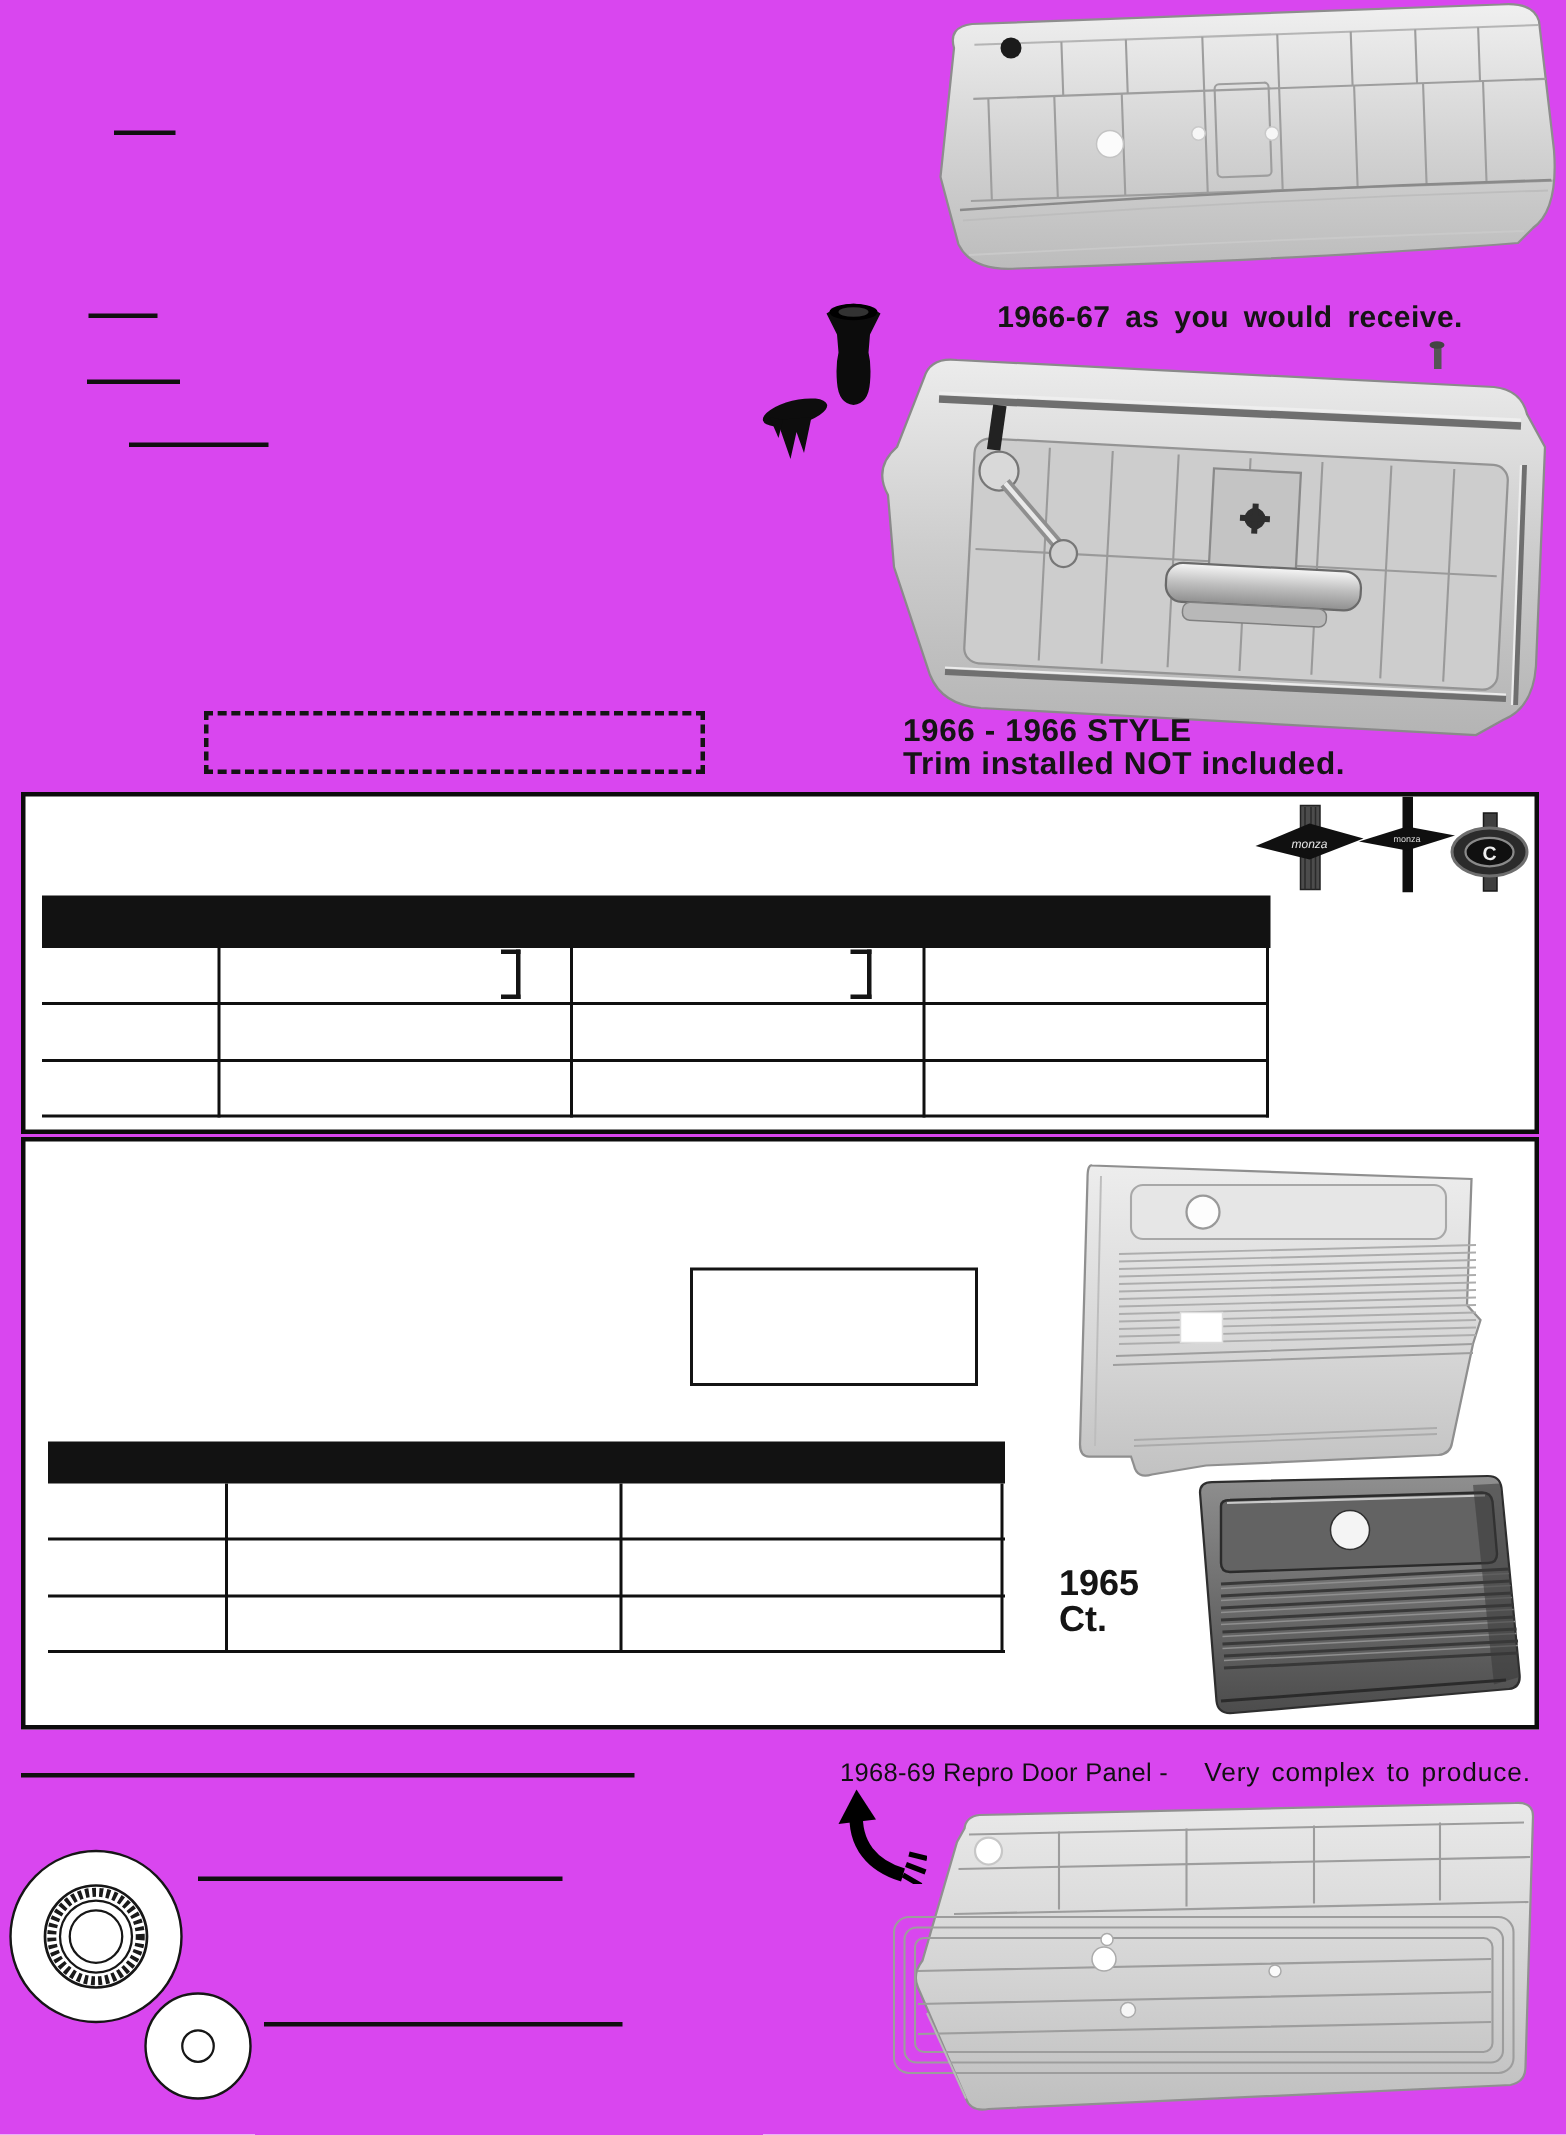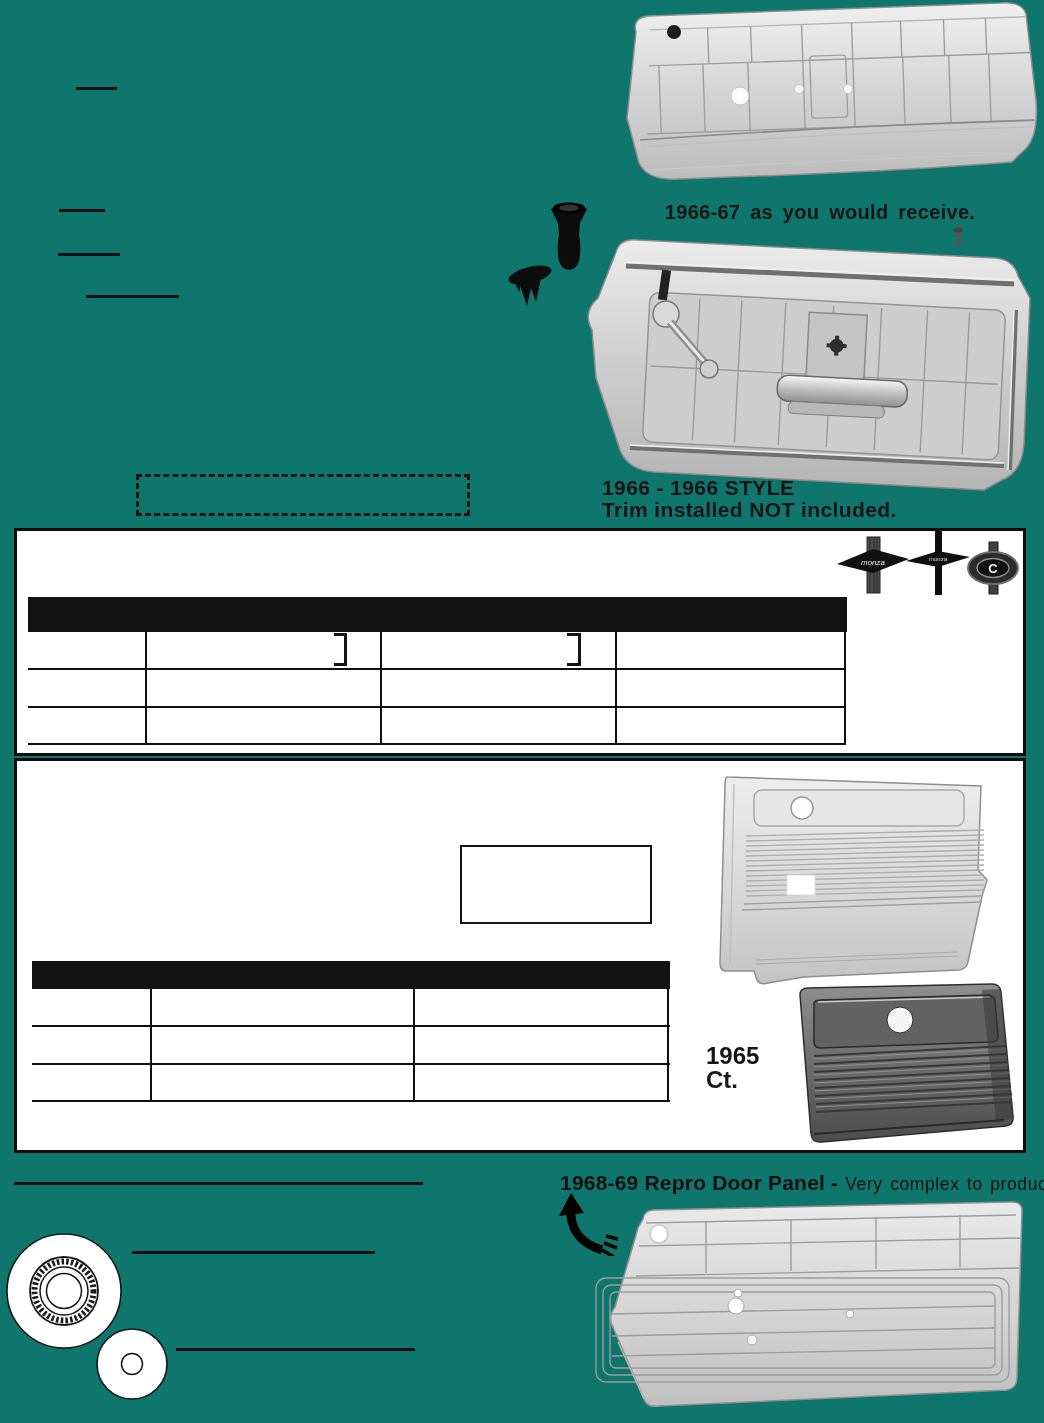--- a/index.html
+++ b/index.html
@@ -1,33 +1,33 @@
 <!DOCTYPE html>
 <html><head>
 <meta charset="utf-8">
 <style>
   html,body{margin:0;padding:0;background:#ffffff;}
-  .page{position:relative;width:1044px;height:1423px;background:#0f766e;overflow:hidden;
+  .page{position:relative;width:1044px;height:1423px;background:#d946ef;overflow:hidden;
         font-family:"Liberation Sans", sans-serif;color:#101010;}
   .abs{position:absolute;}
   .line{position:absolute;background:#101010;height:2.5px;}
   .vline{position:absolute;background:#101010;width:2px;}
   .hline{position:absolute;background:#101010;height:2px;}
   .secbox{position:absolute;border:3px solid #0c0c0c;box-sizing:border-box;background:#ffffff;}
   .blackbar{position:absolute;background:#121212;}
   .bracket{position:absolute;border-top:3px solid #141414;border-right:3px solid #141414;
            border-bottom:3px solid #141414;box-sizing:border-box;}
   .dashedbox{position:absolute;border:3px dashed #141414;box-sizing:border-box;}
   .notebox{position:absolute;border:2.5px solid #141414;box-sizing:border-box;}
   .cap-bold{font-weight:bold;color:#151515;}
   .cap1{font-size:20px;letter-spacing:.3px;word-spacing:4px;text-align:center;white-space:nowrap;}
   .capstyle{font-size:21px;line-height:22px;letter-spacing:.4px;white-space:nowrap;}
   .cap1965{font-size:24px;line-height:24px;}
   .caprepro{white-space:nowrap;}
-  .caprepro .b{font-weight:bold;font-size:21px;letter-spacing:.2px;margin-right:7px;}
+  .caprepro .b{font-weight:normal;font-size:17px;letter-spacing:.2px;margin-right:24px;}
   .caprepro .r{font-size:17.5px;letter-spacing:.6px;word-spacing:2px;}
   svg{display:block;}
 </style>
 </head>
 <body>
 
 <div class="page">
 
   <div class="line" style="left:76px;top:87px;width:41px"></div>
   <div class="line" style="left:59px;top:209px;width:46px"></div>

